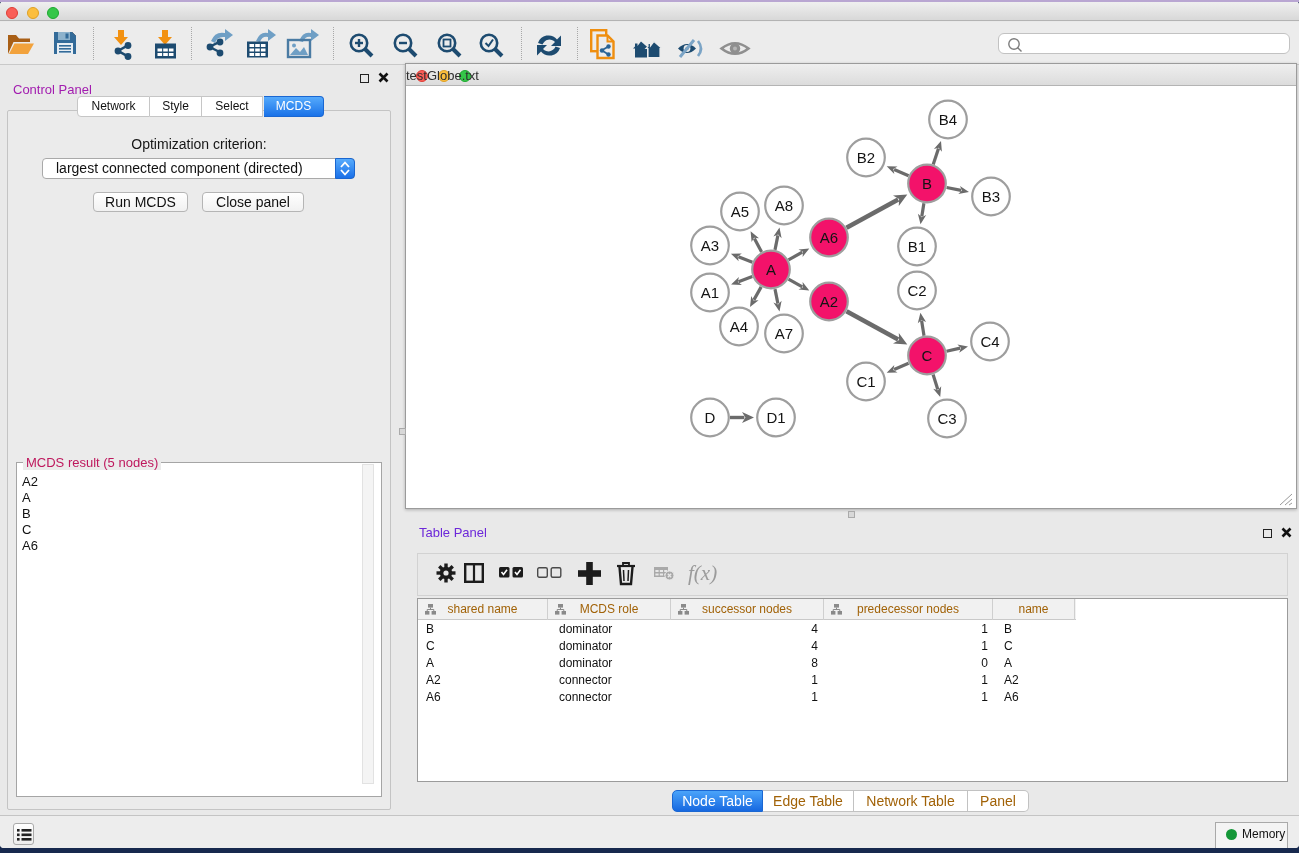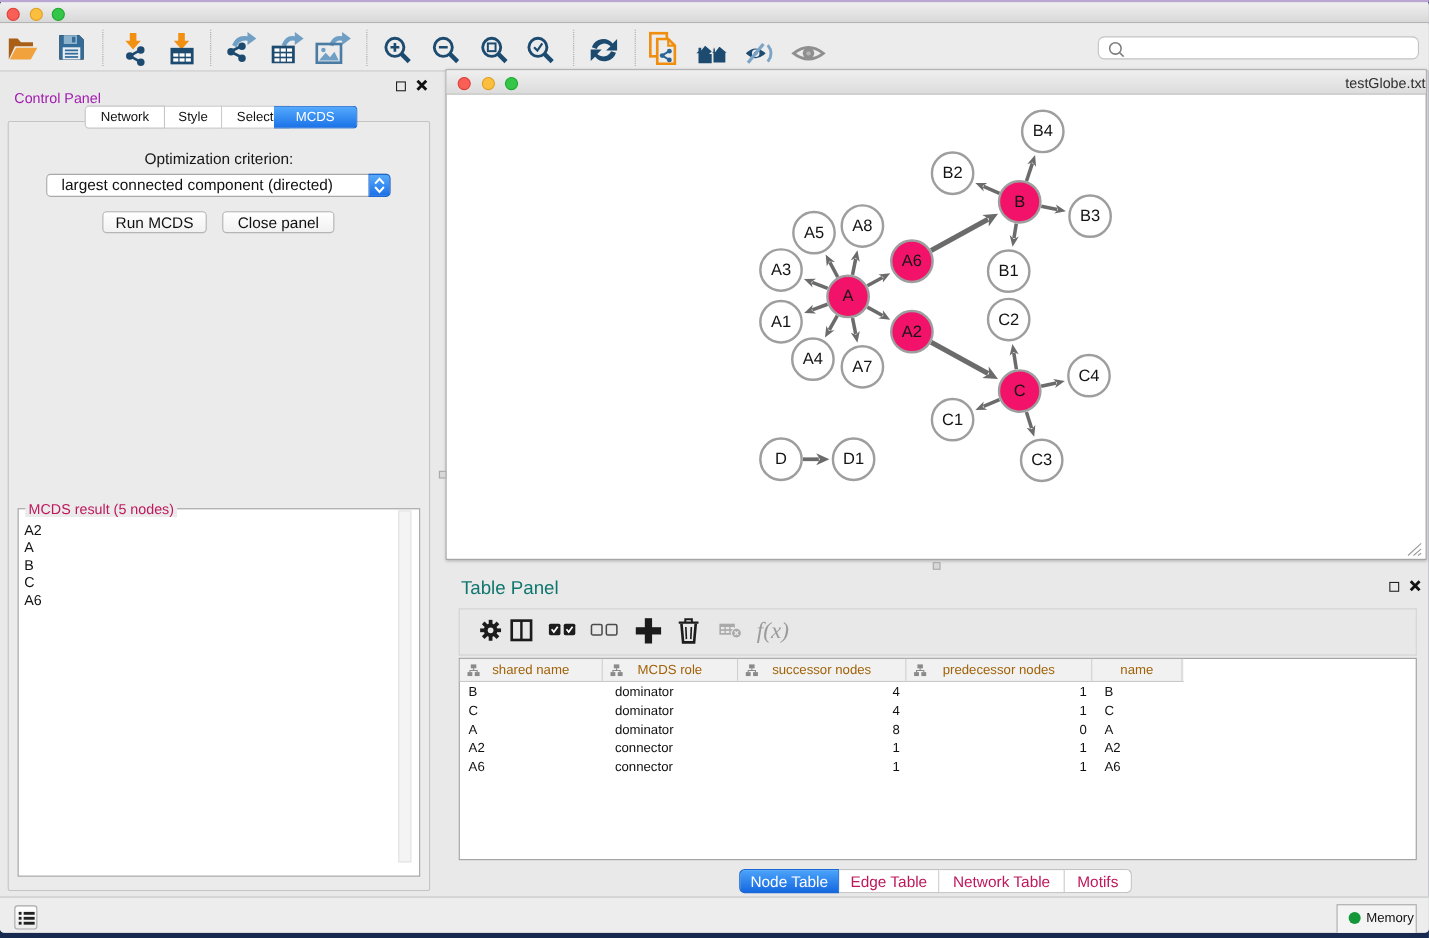--- a/index.html
+++ b/index.html
@@ -36,30 +36,30 @@
 #statusbar{position:absolute;left:0;top:815px;width:1299px;height:33px;background:#ededed;border-top:1px solid #c4c4c4}
 #listbtn{position:absolute;left:13px;top:7px;width:21px;height:22px;background:linear-gradient(#fff,#ededed);border:1px solid #a9a9a9;border-radius:3px}
 #membtn{position:absolute;left:1215px;top:6px;width:73px;height:32px;background:#f4f4f4;border:1px solid #a9a9a9;font-size:12px;color:#111;line-height:22px}
 #membtn .dot{display:inline-block;width:11px;height:11px;border-radius:50%;background:#149738;margin:0 5px 0 10px;vertical-align:-1.5px}
 
 #netwin{position:absolute;left:405px;top:63px;width:892px;height:446px;background:#fff;border:1px solid #9b9b9b;box-shadow:0 1px 3px rgba(0,0,0,0.25)}
 #nettitle{position:absolute;left:0;top:0;width:100%;height:22px;background:linear-gradient(#efefef,#dcdcdc);border-bottom:1px solid #b4b4b4}
 #nettitle .t1{left:10px;top:6px;background:#f95e57;border:0.5px solid #de3e36}
 #nettitle .t2{left:32px;top:6px;background:#fbbe3e;border:0.5px solid #dfa023}
 #nettitle .t3{left:53px;top:6px;background:#35c649;border:0.5px solid #1da82f}
-#nettitle .ttl{position:absolute;width:100%;top:4px;text-align:right;font-size:13px;color:#2e2e2e}
-
-#tp-title{position:absolute;left:419px;top:525px;font-size:17px;color:#0f766e}
+#nettitle .ttl{position:absolute;width:100%;top:4px;text-align:left;font-size:13px;color:#2e2e2e}
+
+#tp-title{position:absolute;left:419px;top:525px;font-size:13px;color:#6d28d9}
 #tp-toolbar{position:absolute;left:417px;top:553px;width:871px;height:43px;background:#e8e8e8;border:1px solid #d2d2d2}
 #tablebox{position:absolute;left:417px;top:598px;width:871px;height:184px;background:#fff;border:1px solid #9b9b9b}
 #thead{position:absolute;left:0;top:0;width:658px;height:21px;background:#f1f1f1;border-bottom:1px solid #c9c9c9}
 #thead .col{position:absolute;top:0;height:21px;border-right:1px solid #cfcfcf;font-size:12px;color:#a16207;text-align:center;line-height:21px}
 .trow{position:absolute;font-size:12px;color:#111;height:17px;line-height:17px}
 .tnum{position:absolute;font-size:12px;color:#111;height:17px;line-height:17px;text-align:right}
-.btab{position:absolute;top:790px;height:22px;background:#fff;border:1px solid #c2c2c2;border-left:none;font-size:14px;color:#be185d;text-align:center;line-height:20px}
+.btab{position:absolute;top:790px;height:22px;background:#fff;border:1px solid #c2c2c2;border-left:none;font-size:14px;color:#a16207;text-align:center;line-height:20px}
 .btab.first{border-left:1px solid #c2c2c2;border-radius:5px 0 0 5px}
 .btab.last{border-radius:0 5px 5px 0}
 .btab.sel{background:linear-gradient(#4ba4fa,#1668e0);border-color:#1a67d2;color:#fff}
 .divdot{position:absolute;width:7px;height:7px;background:#d8d8d8;border:1px solid #aaa}
 </style></head><body>
 <div id="topline"></div>
 <div id="win">
 <div id="titlebar">
       <div class="tl t1"></div>
       <div class="tl t2"></div>
@@ -217,21 +217,21 @@
 </div>
 
 <div id="cp-title">Control Panel</div>
 <div class="winbtns" style="left:360px;top:70px"><span class="sqico"></span><svg width="11" height="11" style="vertical-align:-1px">
         <path d="M1.5 1.5 L9.5 9.5 M9.5 1.5 L1.5 9.5" stroke="#111" stroke-width="2.6"></path>
       </svg></div>
 <div id="cp-panel"></div>
 <div class="tab first" style="left:77px;width:73px">Network</div>
 <div class="tab" style="left:150px;width:52px">Style</div>
 <div class="tab" style="left:202px;width:61px">Select</div>
-<div class="tab last sel" style="left:249px;width:76px">MCDS</div>
+<div class="tab last sel" style="left:264px;width:60px">MCDS</div>
 <div id="optlabel">Optimization criterion:</div>
 <div id="combo">largest connected component (directed)<div class="cap"><svg width="18" height="19">
           <path d="M5 8 L9 3.5 L13 8" fill="none" stroke="#fff" stroke-width="1.8"></path>
           <path d="M5 11 L9 15.5 L13 11" fill="none" stroke="#fff" stroke-width="1.8"></path>
         </svg></div></div>
 <div class="btn" style="left:93px;width:95px">Run MCDS</div>
 <div class="btn" style="left:202px;width:102px">Close panel</div>
 <div id="mlist">
       <div>A2</div>
       <div>A</div>
@@ -463,21 +463,21 @@
       <div class="trow" style="left:586px;top:73px">A2</div>
 <div class="trow" style="left:8px;top:90px">A6</div>
       <div class="trow" style="left:141px;top:90px">connector</div>
       <div class="tnum" style="left:300px;top:90px;width:100px">1</div>
       <div class="tnum" style="left:470px;top:90px;width:100px">1</div>
       <div class="trow" style="left:586px;top:90px">A6</div>
 </div>
 <div class="btab first sel" style="left:672px;width:91px">Node Table</div>
 <div class="btab" style="left:763px;width:91px">Edge Table</div>
 <div class="btab" style="left:854px;width:114px">Network Table</div>
-<div class="btab last" style="left:968px;width:61px">Motifs</div>
+<div class="btab last" style="left:968px;width:61px">Panel</div>
 <div class="divdot" style="left:399px;top:428px"></div>
 <div class="divdot" style="left:848px;top:511px"></div>
 
 <div id="statusbar">
 <div id="listbtn">
         <svg width="19" height="20" style="position:absolute;left:2px;top:3px">
           <g fill="#222">
             <rect x="1" y="2" width="2.6" height="2.6"></rect>
             <rect x="5.5" y="2" width="10" height="2.6"></rect>
             <rect x="1" y="6.5" width="2.6" height="2.6"></rect>

